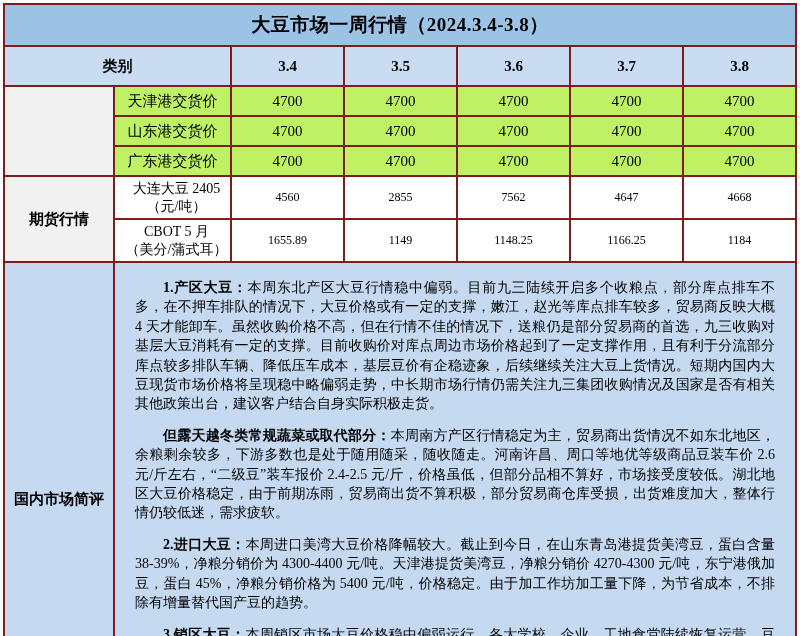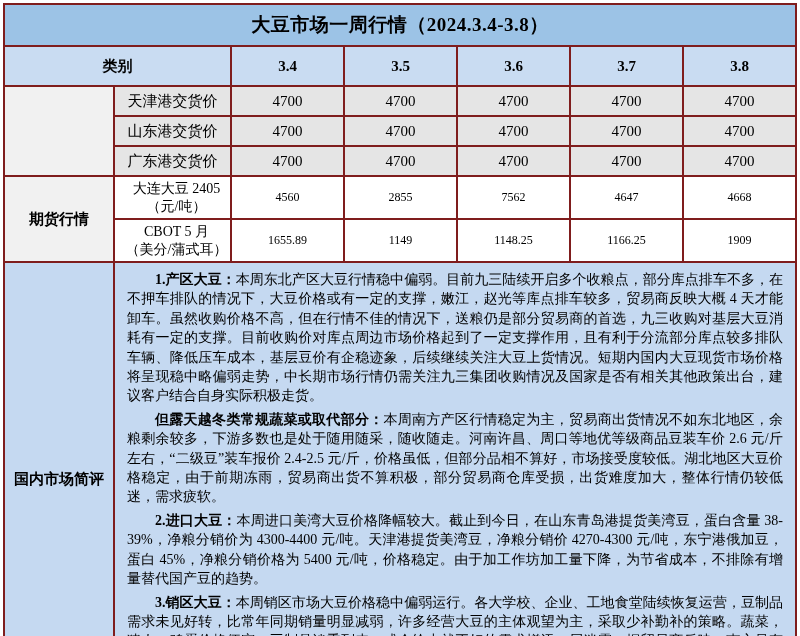--- a/index.html
+++ b/index.html
@@ -42,21 +42,21 @@
     background: #F1F1F1;
     font-weight: bold;
     font-size: 15px;
   }
   td.group-blue {
     background: #C5D9F1;
     font-weight: bold;
     font-size: 15px;
   }
   td.spot-label, td.value-cell {
-    background: #e5e5e5;
+    background: #bef264;
     font-size: 15px;
     height: 28px;
   }
   td.fut-label, td.fut-value {
     background: #FFFFFF;
     font-size: 14px;
     height: 41px;
   }
   td.fut-value { font-size: 12px; }
   .fut-line { line-height: 18px; padding-left: 8px; }
@@ -64,21 +64,21 @@
   td.review-cell {
     background: #C5D9F1;
     text-align: justify;
     vertical-align: top;
     padding: 3px 8px 2px 8px;
     font-size: 14px;
     line-height: 19.4px;
     height: 330px;
   }
   td.review-cell p {
-    margin: 4px;
+    margin: 12px;
     text-indent: 2em;
   }
 </style>
 </head>
 <body>
 
 <table class="main">
   <colgroup>
     <col style="width:110px">
     <col style="width:117px">
@@ -143,21 +143,21 @@
   </tr>
   <tr>
     <td class="fut-label">
       <div class="fut-line">CBOT 5 月</div>
       <div class="fut-line">（美分/蒲式耳）</div>
     </td>
     <td class="fut-value">1655.89</td>
     <td class="fut-value">1149</td>
     <td class="fut-value">1148.25</td>
     <td class="fut-value">1166.25</td>
-    <td class="fut-value">1909</td>
+    <td class="fut-value">1184</td>
   </tr>
 
   <tr class="thick">
     <td class="group-blue">国内市场简评</td>
     <td class="review-cell" colspan="6">
       <p><b>1.产区大豆：</b><span>本周东北产区大豆行情稳中偏弱。目前九三陆续开启多个收粮点，部分库点排车不多，在不押车排队的情况下，大豆价格或有一定的支撑，嫩江，赵光等库点排车较多，贸易商反映大概 4 天才能卸车。虽然收购价格不高，但在行情不佳的情况下，送粮仍是部分贸易商的首选，九三收购对基层大豆消耗有一定的支撑。目前收购价对库点周边市场价格起到了一定支撑作用，且有利于分流部分库点较多排队车辆、降低压车成本，基层豆价有企稳迹象，后续继续关注大豆上货情况。短期内国内大豆现货市场价格将呈现稳中略偏弱走势，中长期市场行情仍需关注九三集团收购情况及国家是否有相关其他政策出台，建议客户结合自身实际积极走货。</span></p>
       <p><b>但露天越冬类常规蔬菜或取代部分：</b><span>本周南方产区行情稳定为主，贸易商出货情况不如东北地区，余粮剩余较多，下游多数也是处于随用随采，随收随走。河南许昌、周口等地优等级商品豆装车价 2.6 元/斤左右，“二级豆”装车报价 2.4-2.5 元/斤，价格虽低，但部分品相不算好，市场接受度较低。湖北地区大豆价格稳定，由于前期冻雨，贸易商出货不算积极，部分贸易商仓库受损，出货难度加大，整体行情仍较低迷，需求疲软。</span></p>
       <p><b>2.进口大豆：</b><span>本周进口美湾大豆价格降幅较大。截止到今日，在山东青岛港提货美湾豆，蛋白含量 38-39%，净粮分销价为 4300-4400 元/吨。天津港提货美湾豆，净粮分销价 4270-4300 元/吨，东宁港俄加豆，蛋白 45%，净粮分销价格为 5400 元/吨，价格稳定。由于加工作坊加工量下降，为节省成本，不排除有增量替代国产豆的趋势。</span></p>
       <p><b>3.销区大豆：</b><span>本周销区市场大豆价格稳中偏弱运行。各大学校、企业、工地食堂陆续恢复运营，豆制品需求未见好转，比常年同期销量明显减弱，许多经营大豆的主体观望为主，采取少补勤补的策略。蔬菜，猪肉，鸡蛋价格便宜，豆制品淡季到来，或会给本就不好的需求增添一层迷雾。据贸易商反映，南方虽有部分大棚蔬菜受灾，但露天越冬类常规蔬菜或取代部分“棚菜”的消耗。近期美湾豆价格持续走低，价格低于东北豆，东北豆购销难度仍没有减弱。</span></p>
     </td>

